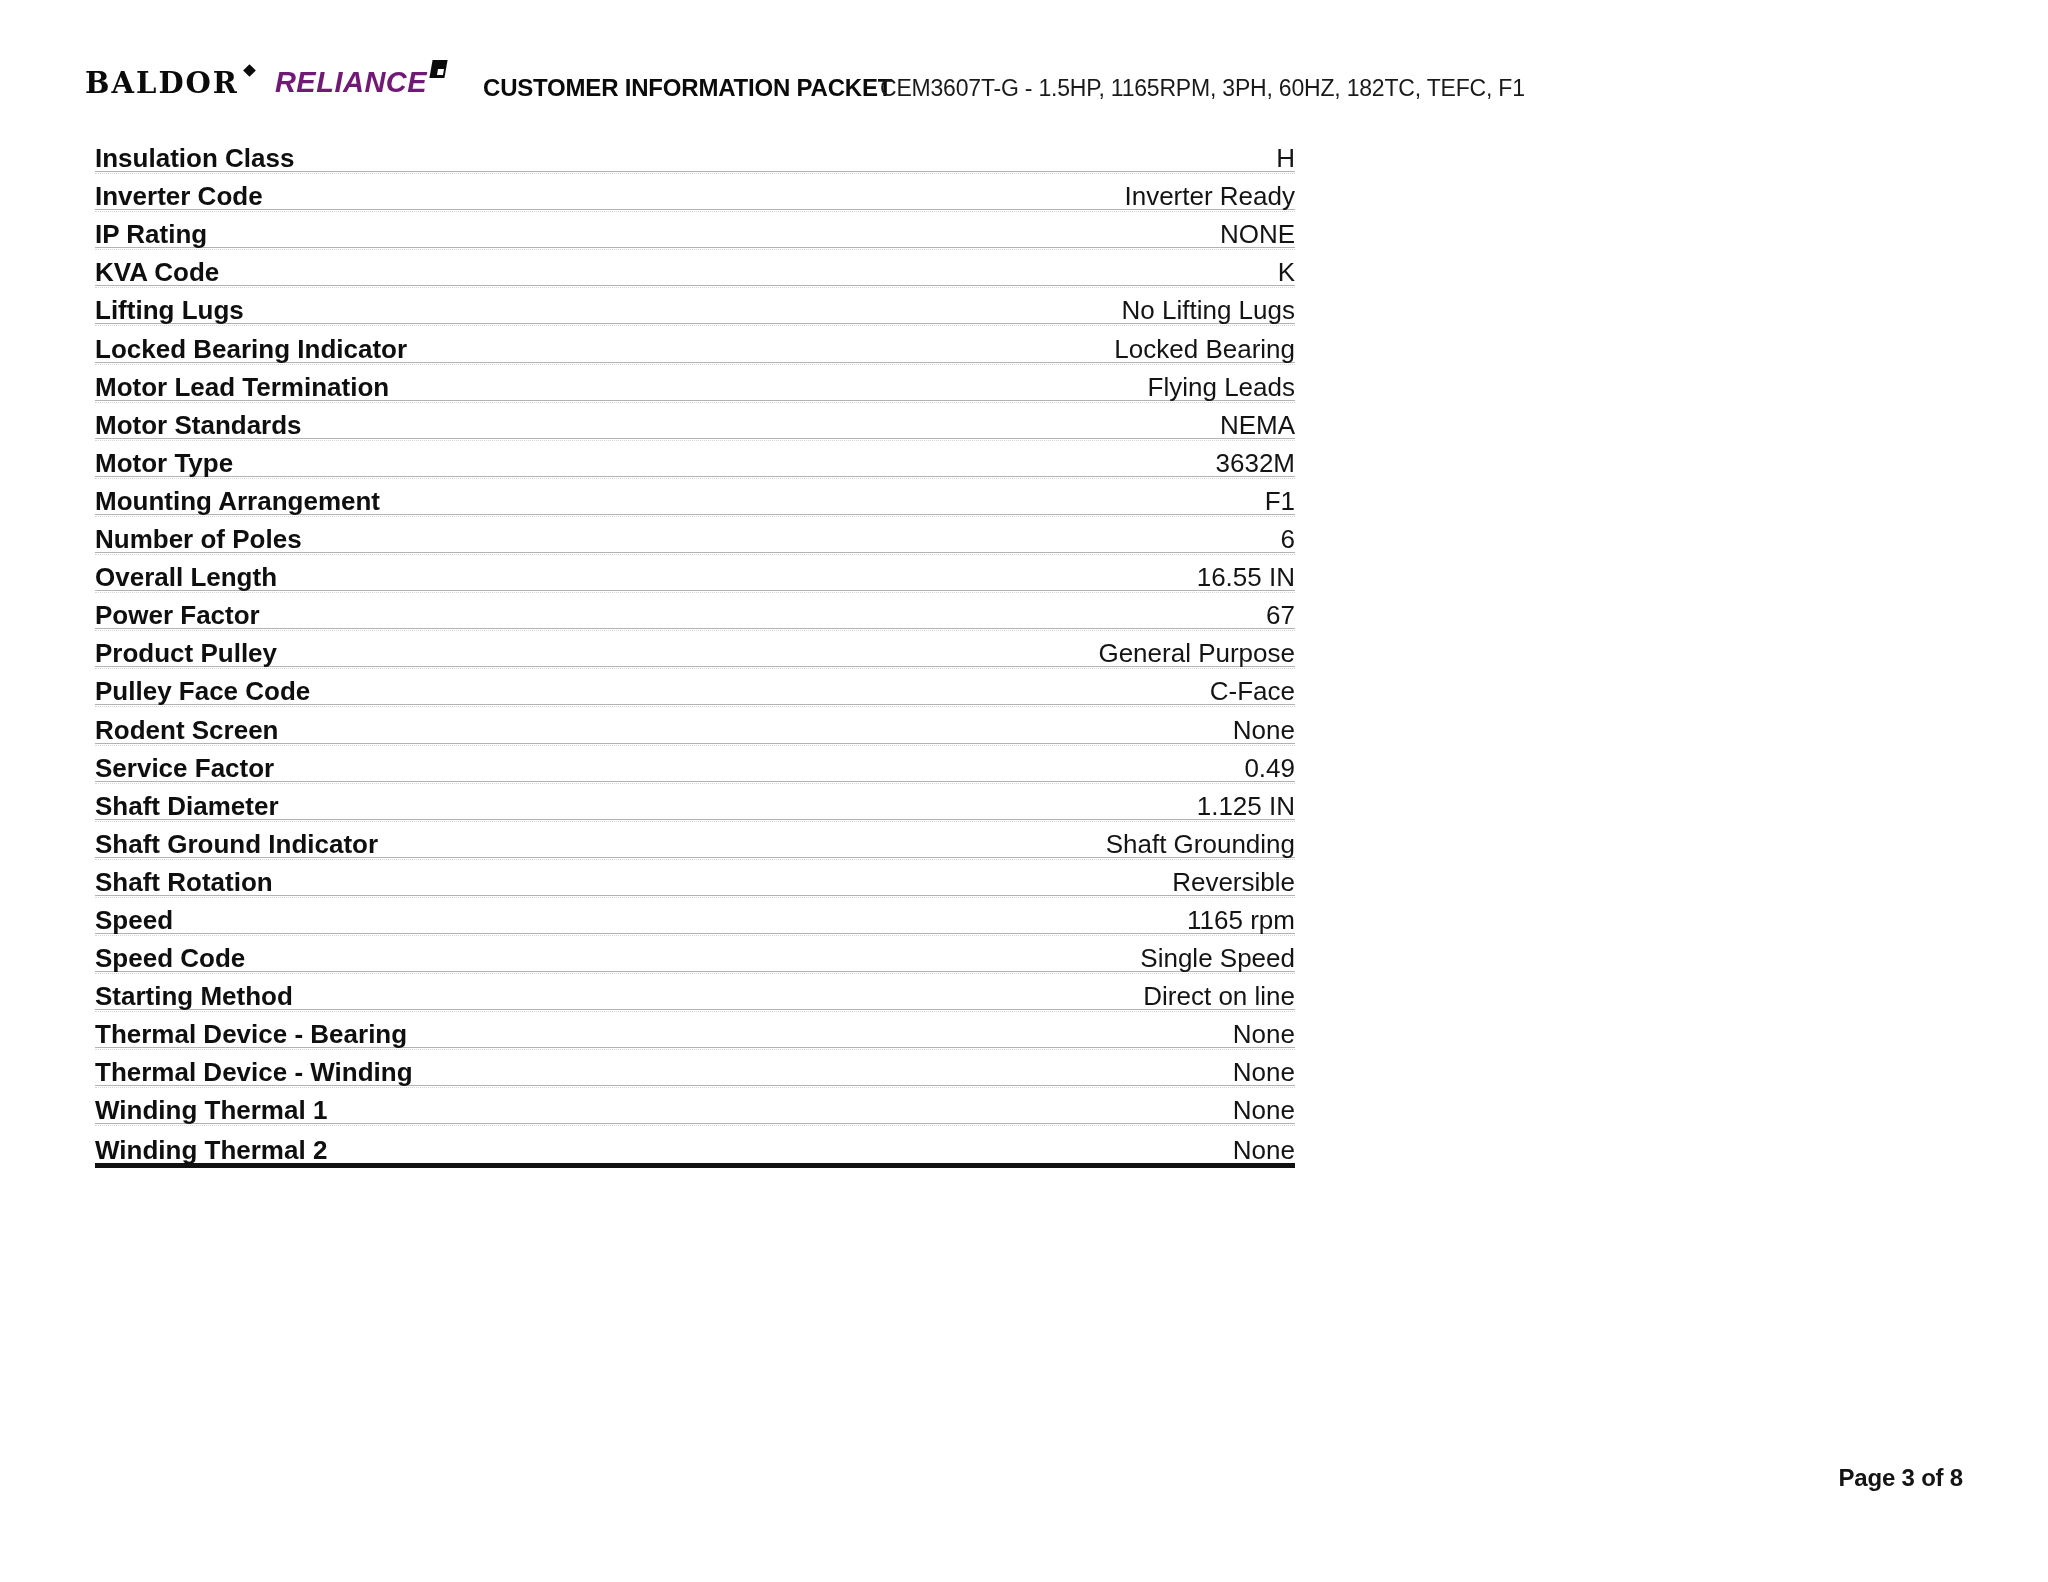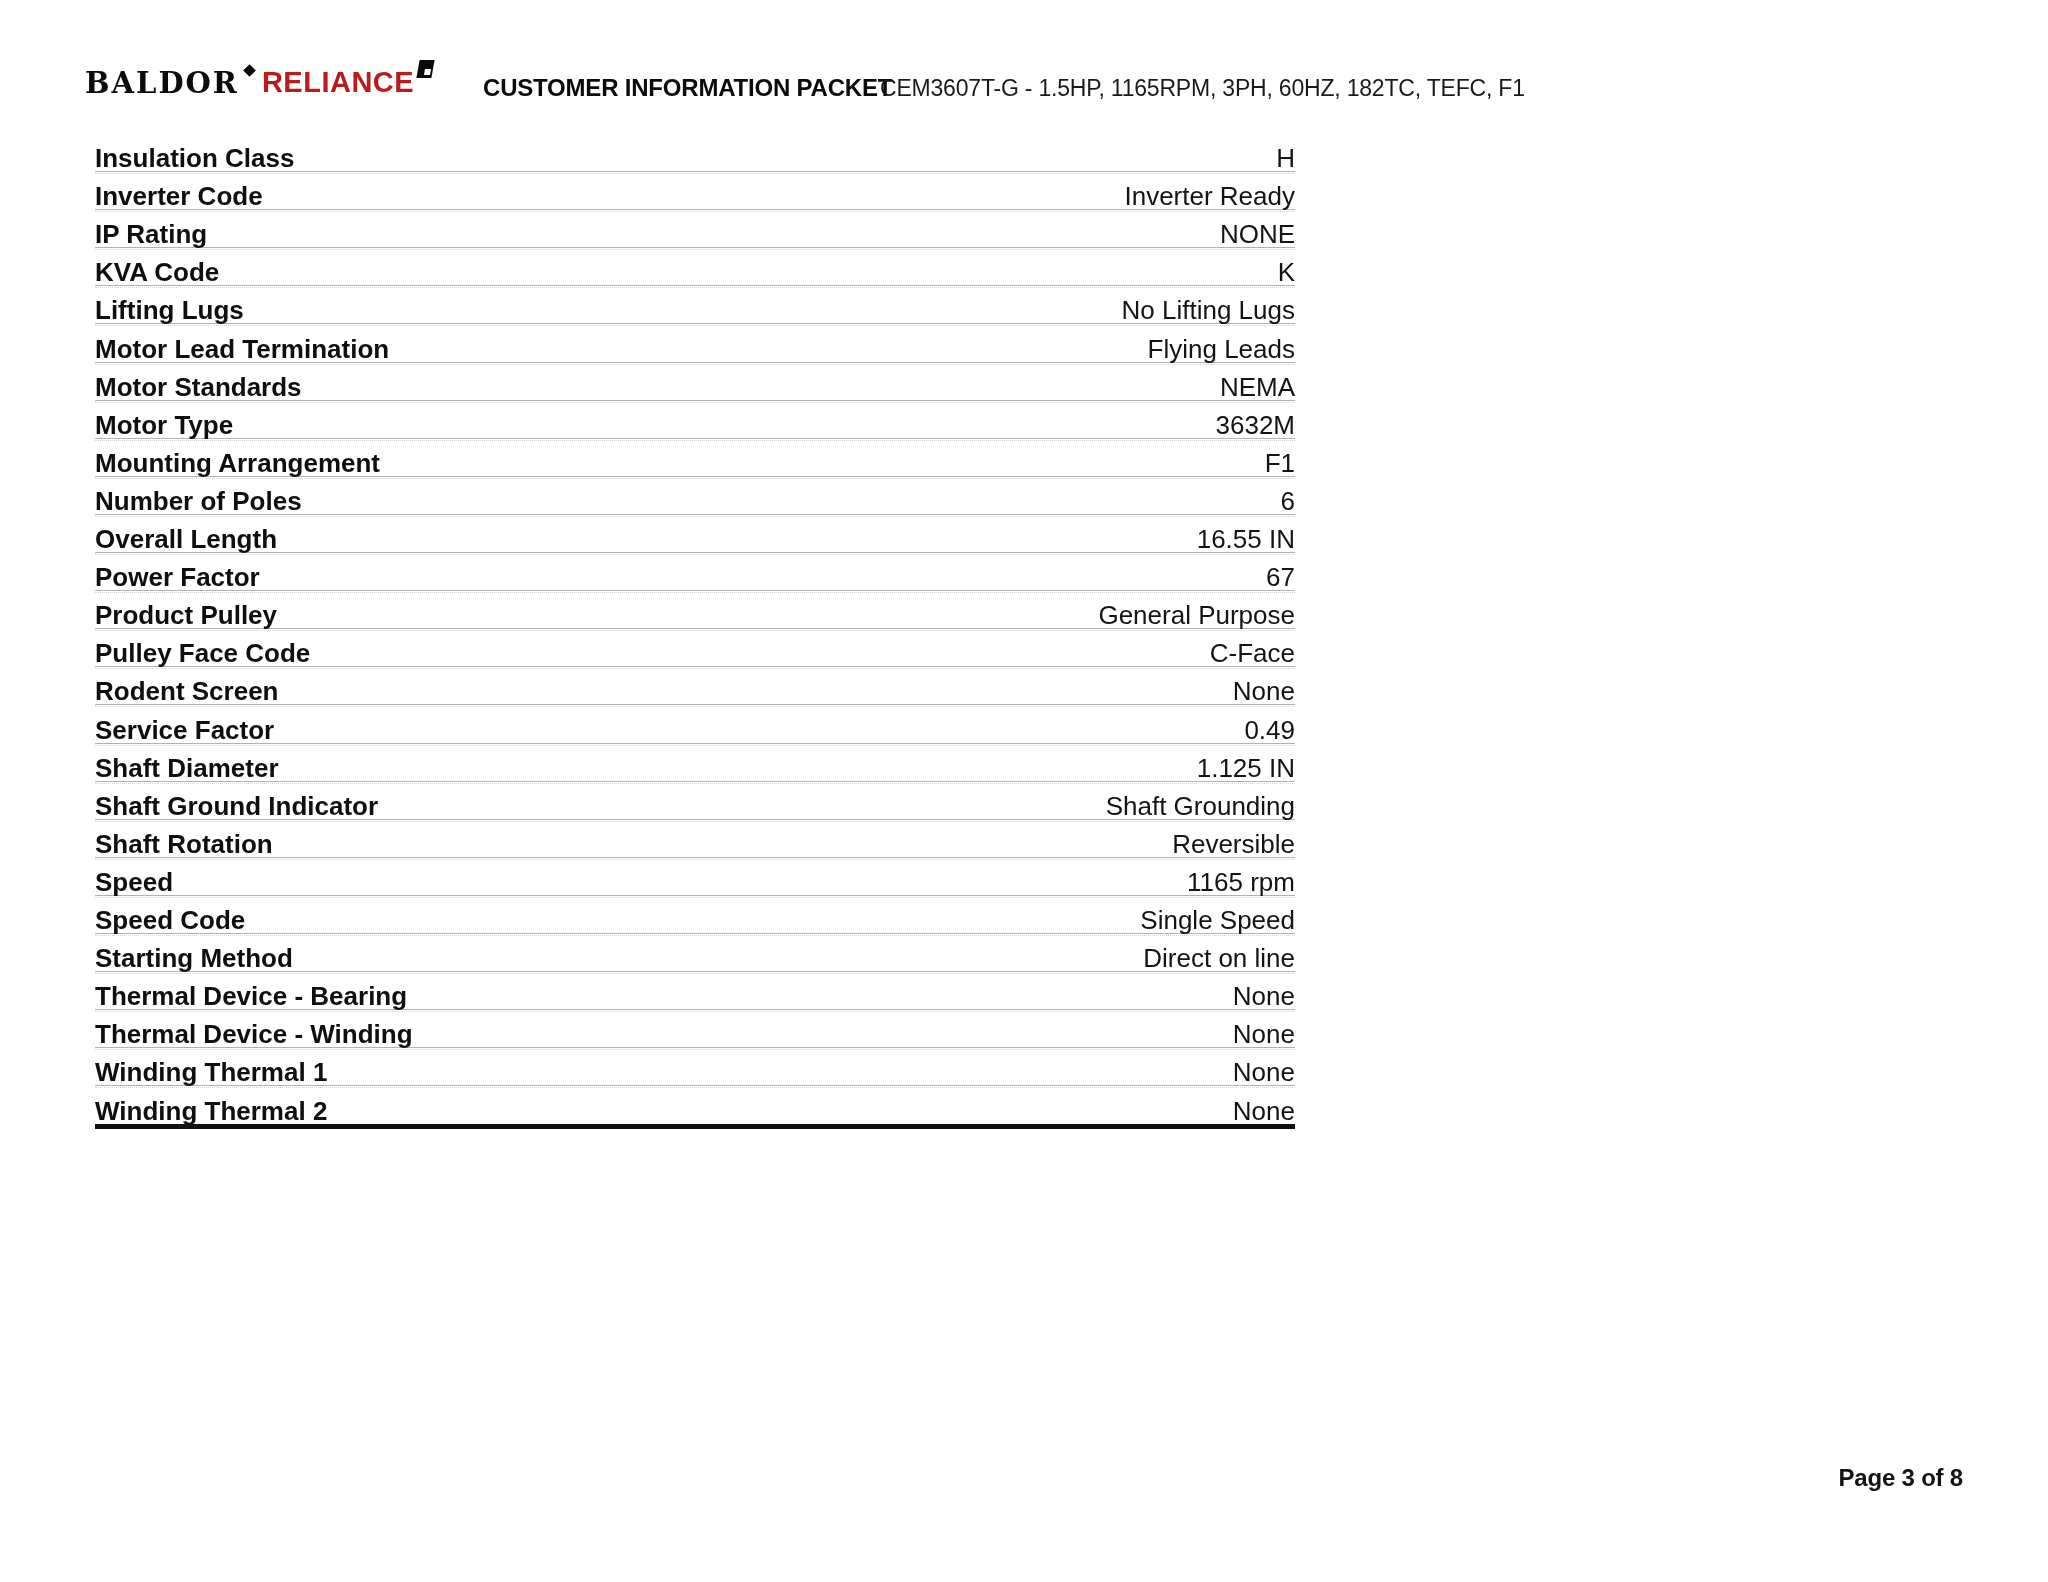--- a/index.html
+++ b/index.html
@@ -37,23 +37,25 @@
     display: inline-block;
     width: 9px;
     height: 9px;
     background: #0b0b0b;
     transform: rotate(45deg);
     margin: 0 8px 0 6px;
   }
   .logo-reliance {
     font-family: "Liberation Sans", sans-serif;
     font-weight: bold;
+    font-style: italic;
     font-size: 29px;
     letter-spacing: 0.5px;
-    color: #b91c1c;
+    color: #701a75;
+    margin-left: 13px;
   }
   .logo-mark {
     position: relative;
     display: inline-block;
     width: 15px;
     height: 18px;
     background: #0b0b0b;
     transform: skewX(-10deg);
     margin-left: 4px;
     margin-top: -6px;
@@ -183,20 +185,24 @@
         </div>
         <div class="spec-row">
           <span class="spec-label">KVA Code</span>
           <span class="spec-value">K</span>
         </div>
         <div class="spec-row">
           <span class="spec-label">Lifting Lugs</span>
           <span class="spec-value">No Lifting Lugs</span>
         </div>
         <div class="spec-row">
+          <span class="spec-label">Locked Bearing Indicator</span>
+          <span class="spec-value">Locked Bearing</span>
+        </div>
+        <div class="spec-row">
           <span class="spec-label">Motor Lead Termination</span>
           <span class="spec-value">Flying Leads</span>
         </div>
         <div class="spec-row">
           <span class="spec-label">Motor Standards</span>
           <span class="spec-value">NEMA</span>
         </div>
         <div class="spec-row">
           <span class="spec-label">Motor Type</span>
           <span class="spec-value">3632M</span>

